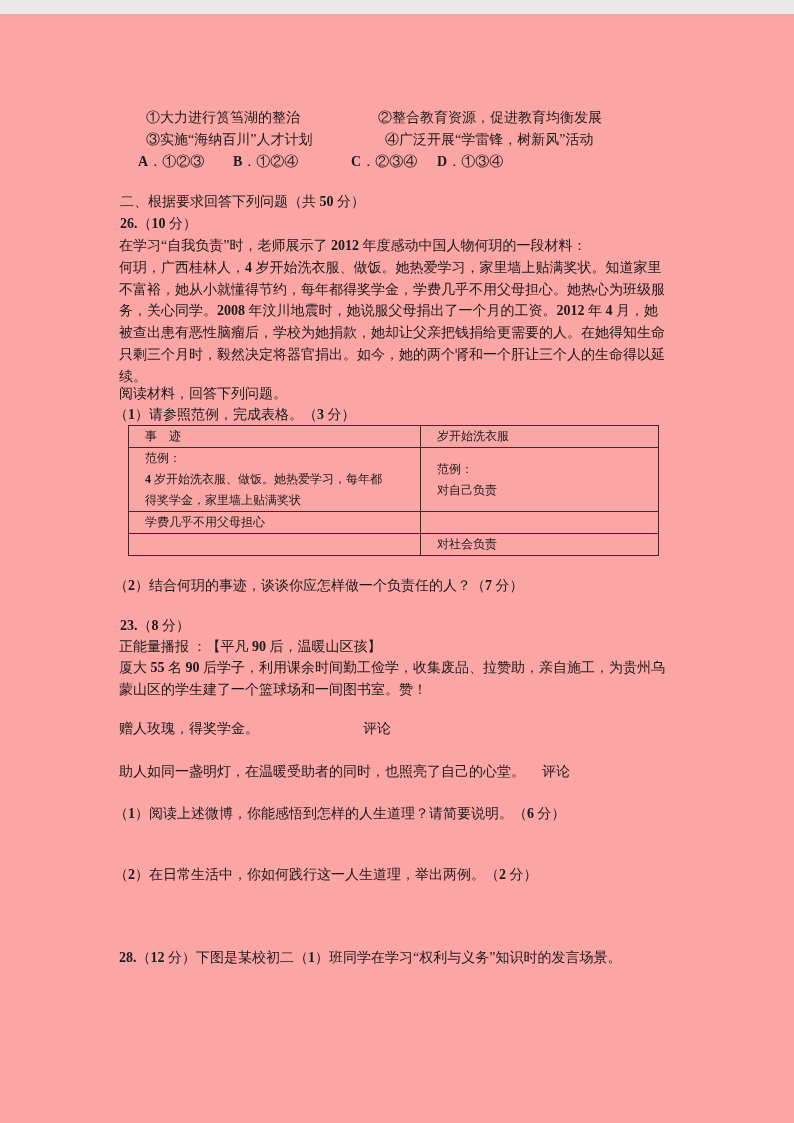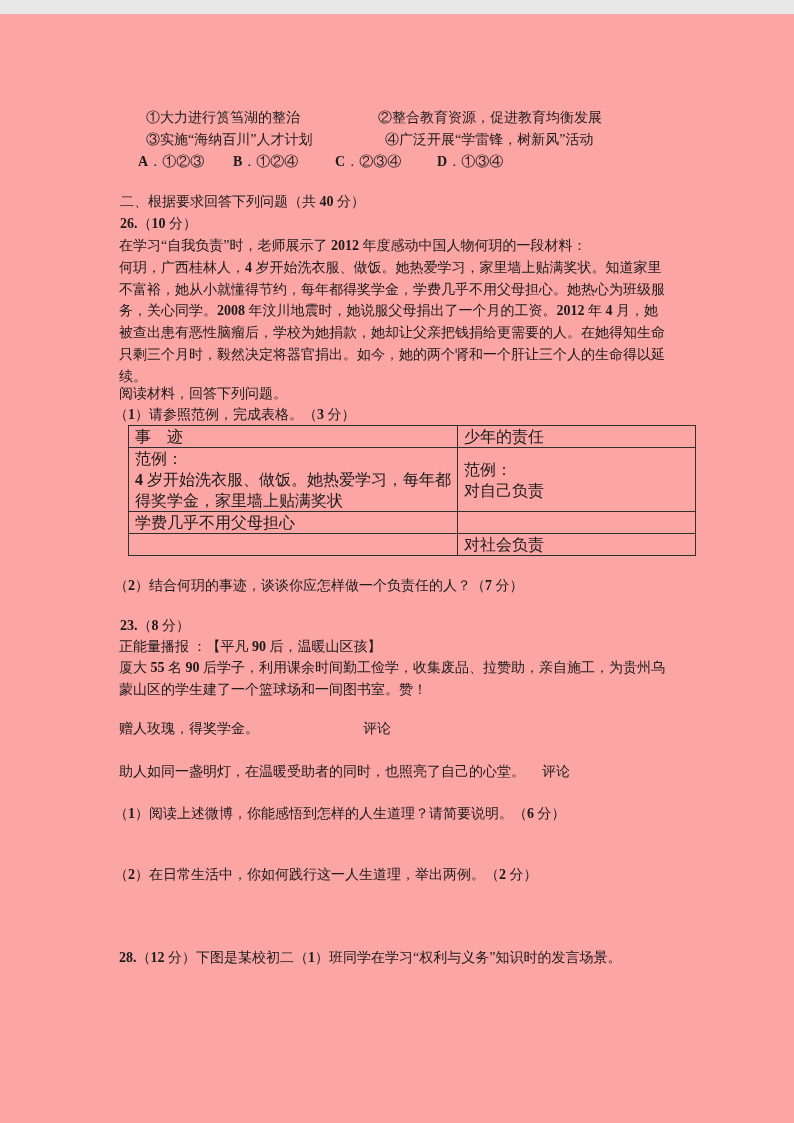--- a/index.html
+++ b/index.html
@@ -16,46 +16,46 @@
   .ln{position:absolute;white-space:pre;line-height:21.7px;}
   .blk{position:absolute;}
   .blk div{white-space:pre;line-height:21.7px;}
   b{font-weight:bold;}
   table.qtable{
     position:absolute;left:128px;top:411px;
     border-collapse:collapse;table-layout:fixed;
   }
   table.qtable td{
     border:1px solid #2e2e2e;
-    padding:0 6px;
-    font-size:16px;
+    padding:0 16px;
+    font-size:12px;
     line-height:21px;
     vertical-align:middle;
     white-space:pre;
     overflow:hidden;
   }
   td.top{vertical-align:top;}
   .c1{width:292px;}
   .c2{width:238px;}
 </style>
 </head>
 <body>
 
 <div class="page">
 
   <div class="ln" style="left:146px;top:93px">①大力进行筼筜湖的整治</div>
   <div class="ln" style="left:378px;top:93px">②整合教育资源，促进教育均衡发展</div>
   <div class="ln" style="left:385px;top:115px">④广泛开展“学雷锋，树新风”活动</div>
   <div class="ln" style="left:146px;top:115px">③实施“海纳百川”人才计划</div>
   <div class="ln" style="left:138px;top:137px"><b>A</b>．①②③</div>
   <div class="ln" style="left:233px;top:137px"><b>B</b>．①②④</div>
-  <div class="ln" style="left:335px;top:137px"><b>C</b>．②③④</div>
+  <div class="ln" style="left:351px;top:137px"><b>C</b>．②③④</div>
   <div class="ln" style="left:437px;top:137px"><b>D</b>．①③④</div>
 
-  <div class="ln" style="left:120px;top:177px">二、根据要求回答下列问题（共 <b>40</b> 分）</div>
+  <div class="ln" style="left:120px;top:177px">二、根据要求回答下列问题（共 <b>50</b> 分）</div>
 
   <div class="ln" style="left:120px;top:199px"><b>26.</b>（<b>10</b> 分）</div>
   <div class="ln" style="left:119px;top:221px">在学习“自我负责”时，老师展示了 <b>2012</b> 年度感动中国人物何玥的一段材料：</div>
 
   <div class="blk" style="left:119px;top:243px">
     <div>何玥，广西桂林人，<b>4</b> 岁开始洗衣服、做饭。她热爱学习，家里墙上贴满奖状。知道家里</div>
     <div>不富裕，她从小就懂得节约，每年都得奖学金，学费几乎不用父母担心。她热心为班级服</div>
     <div>务，关心同学。<b>2008</b> 年汶川地震时，她说服父母捐出了一个月的工资。<b>2012</b> 年 <b>4</b> 月，她</div>
     <div>被查出患有恶性脑瘤后，学校为她捐款，她却让父亲把钱捐给更需要的人。在她得知生命</div>
     <div>只剩三个月时，毅然决定将器官捐出。如今，她的两个肾和一个肝让三个人的生命得以延</div>
@@ -66,21 +66,21 @@
   <div class="ln" style="left:114px;top:390px">（<b>1</b>）请参照范例，完成表格。（<b>3</b> 分）</div>
 
   <table class="qtable">
     <colgroup>
         <col class="c1">
         <col class="c2">
       </colgroup>
     <tbody>
         <tr style="height:21px">
       <td class="top">事　迹</td>
-      <td class="top">少年的责任</td>
+      <td class="top">岁开始洗衣服</td>
     </tr>
     <tr style="height:62px">
       <td class="top"><div>范例：</div><div><b>4</b> 岁开始洗衣服、做饭。她热爱学习，每年都</div><div>得奖学金，家里墙上贴满奖状</div></td>
       <td><div>范例：</div><div>对自己负责</div></td>
     </tr>
     <tr style="height:21px">
       <td>学费几乎不用父母担心</td>
       <td></td>
     </tr>
     <tr style="height:22px">

